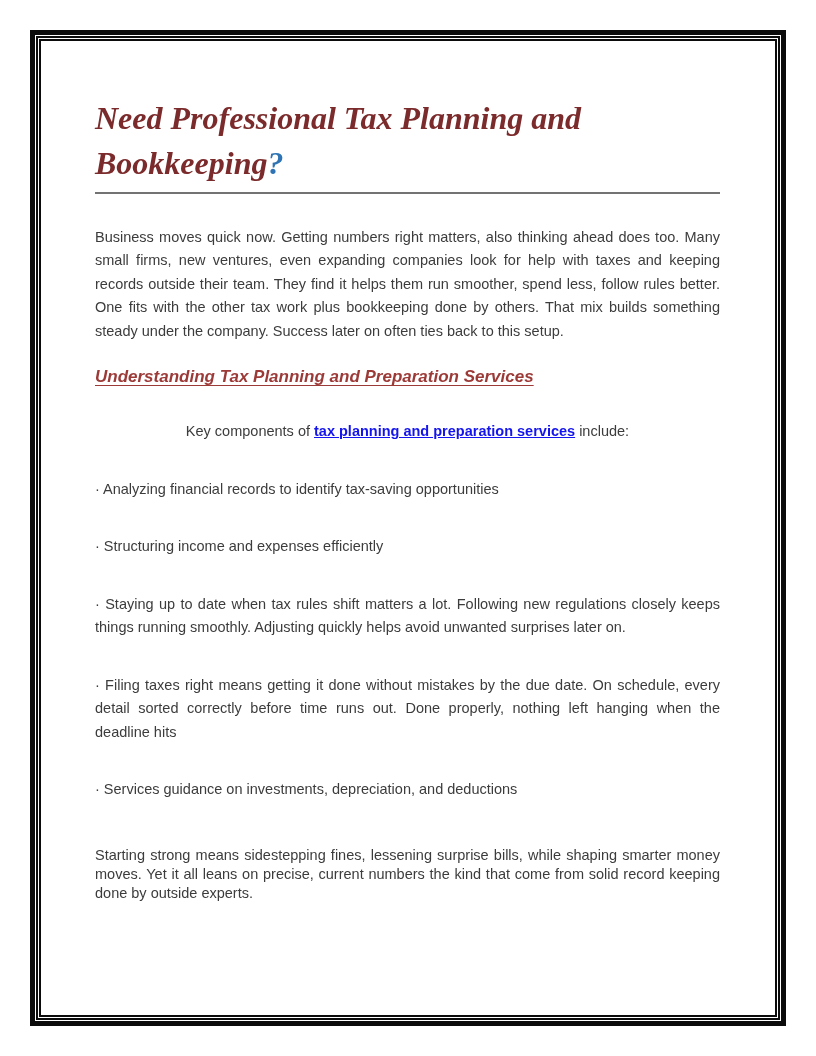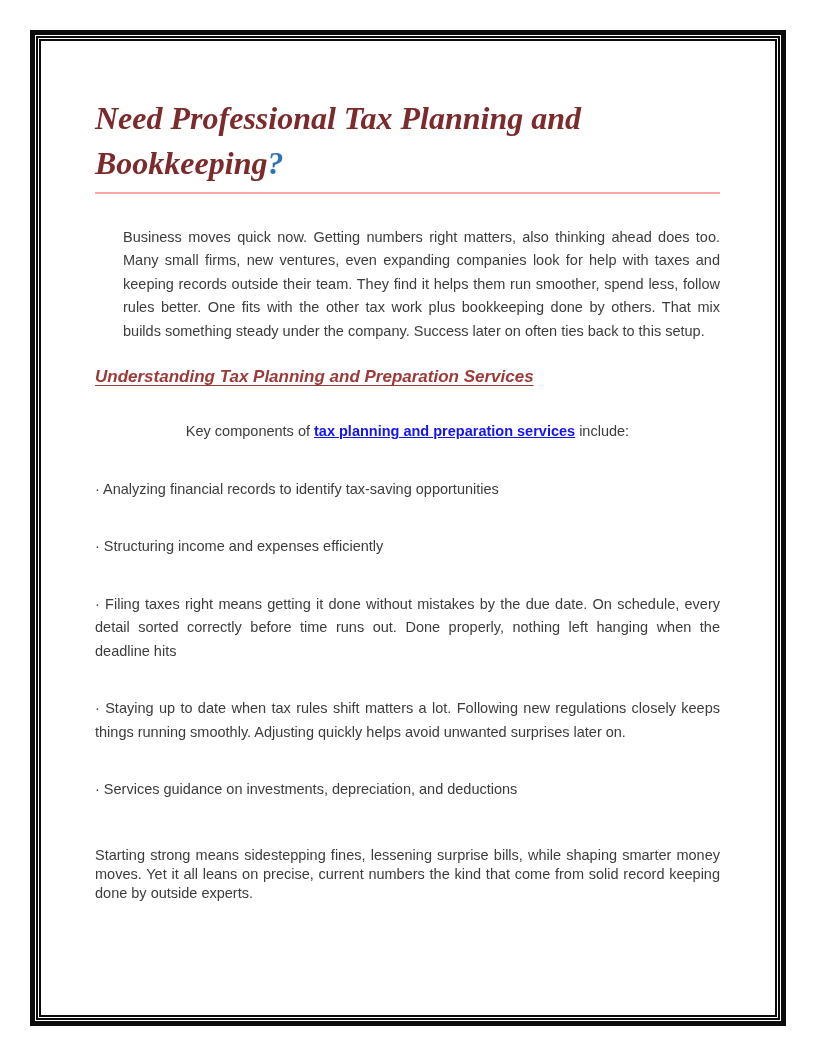--- a/index.html
+++ b/index.html
@@ -26,29 +26,29 @@
   .content{
     position:absolute; top:0; left:95px; width:625px;
   }
   .title{
     margin:96px 0 0 0;
     font-family:"Liberation Serif", serif;
     font-style:italic; font-weight:bold;
     font-size:32px; line-height:45px;
     color:#7b2b2b;
     padding-bottom:6px;
-    border-bottom:2px solid #fca5a5;
+    border-bottom:2px solid #737373;
   }
   .title .qmark{ color:#2e74b5; }
   p{ margin:0; }
   .body-text{
     font-size:14.5px; line-height:1.62; color:#3c3c3c;
     text-align:justify;
   }
-  .intro{ margin-top:32px;margin-left:28px; }
+  .intro{ margin-top:32px; }
   .section-heading{
     margin-top:24px;
     font-size:17px; font-style:italic; font-weight:bold;
     color:#9c3a38; text-decoration:underline;
     text-underline-offset:3px;
   }
   .key-line{ margin-top:33px; text-align:center; }
   .link{
     color:#1414ee; font-weight:bold; text-decoration:underline;
     cursor:pointer;
@@ -77,22 +77,22 @@
     <p class="body-text intro">Business moves quick now. Getting numbers right matters, also thinking ahead does too. Many small firms, new ventures, even expanding companies look for help with taxes and keeping records outside their team. They find it helps them run smoother, spend less, follow rules better. One fits with the other tax work plus bookkeeping done by others. That mix builds something steady under the company. Success later on often ties back to this setup.</p>
 
     <h2 class="section-heading">Understanding Tax Planning and Preparation Services</h2>
 
     <p class="body-text key-line"><span>Key components of </span><span class="link">tax planning and preparation services</span><span> include:</span></p>
 
     <p class="body-text bullet first">· Analyzing financial records to identify tax-saving opportunities</p>
 
     <p class="body-text bullet">· Structuring income and expenses efficiently</p>
 
+    <p class="body-text bullet">· Staying up to date when tax rules shift matters a lot. Following new regulations closely keeps things running smoothly. Adjusting quickly helps avoid unwanted surprises later on.</p>
+
     <p class="body-text bullet">· Filing taxes right means getting it done without mistakes by the due date. On schedule, every detail sorted correctly before time runs out. Done properly, nothing left hanging when the deadline hits</p>
-
-    <p class="body-text bullet">· Staying up to date when tax rules shift matters a lot. Following new regulations closely keeps things running smoothly. Adjusting quickly helps avoid unwanted surprises later on.</p>
 
     <p class="body-text bullet">· Services guidance on investments, depreciation, and deductions</p>
 
     <p class="body-text closing">Starting strong means sidestepping fines, lessening surprise bills, while shaping smarter money moves. Yet it all leans on precise, current numbers the kind that come from solid record keeping done by outside experts.</p>
 
   </div>
 </div>
 
 </body></html>

